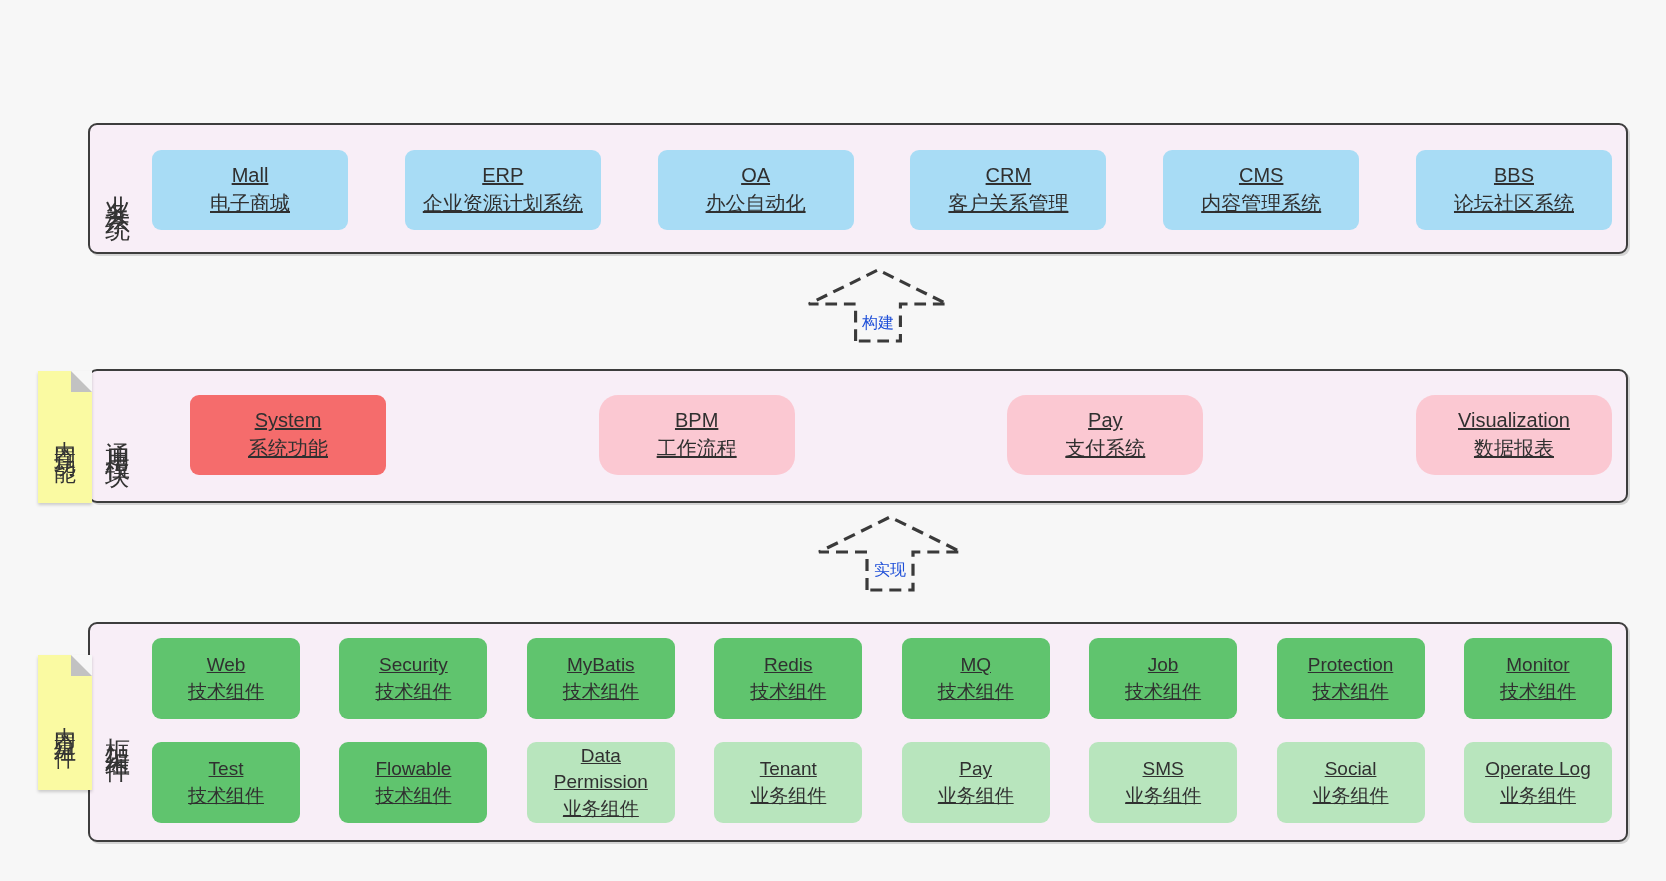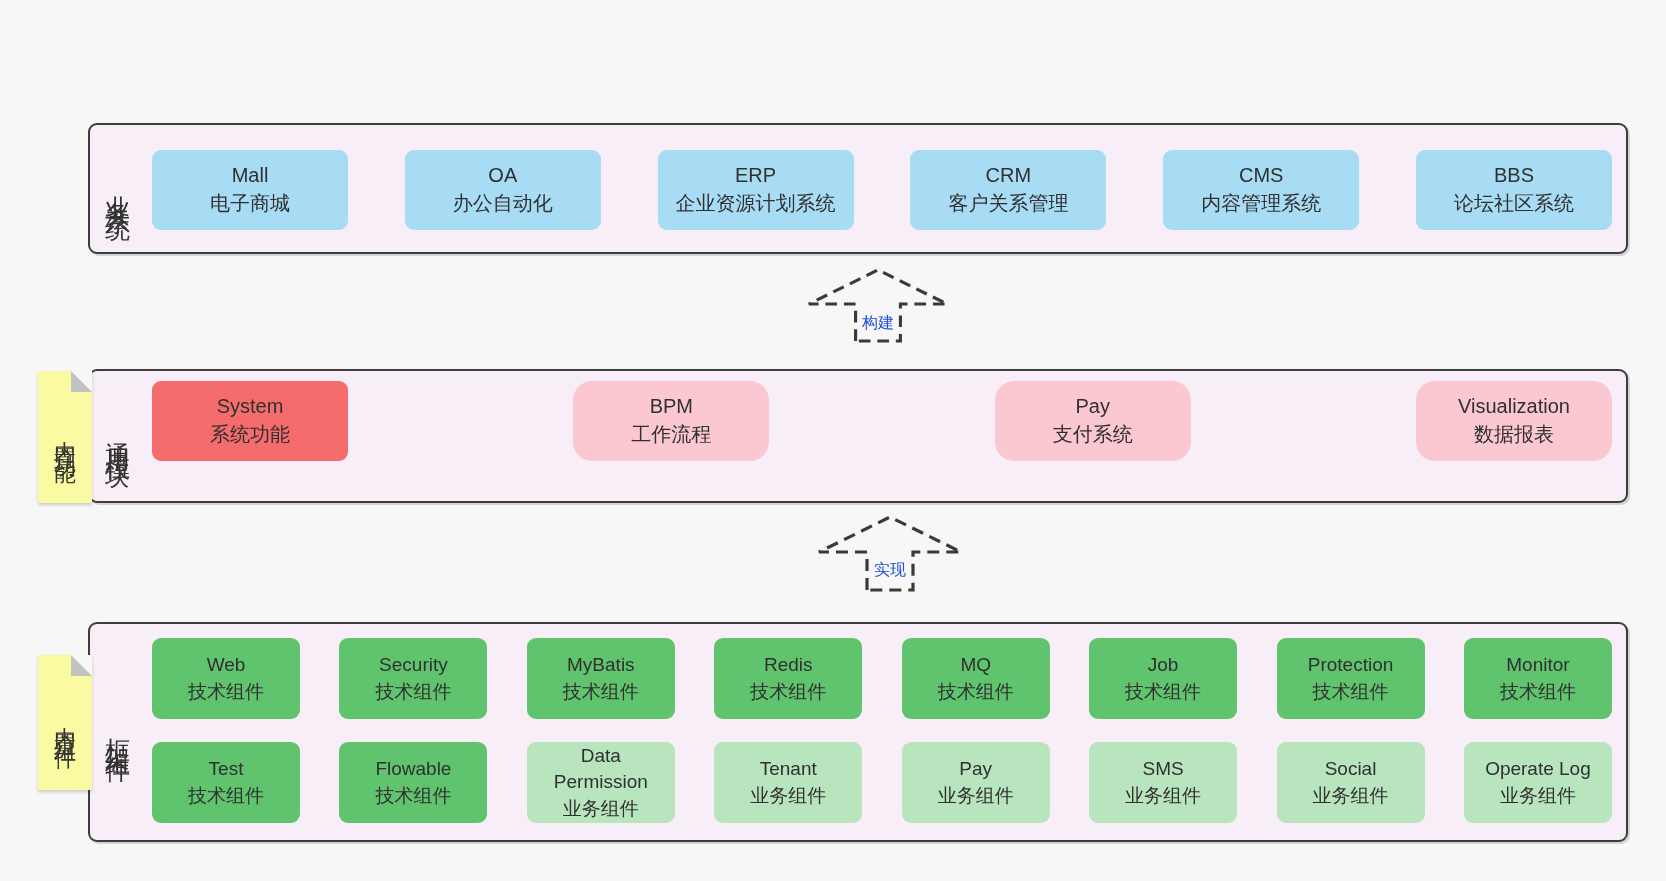--- a/index.html
+++ b/index.html
@@ -46,26 +46,27 @@
   }
   .rows {
     position: absolute;
     left: 62px;
     right: 14px;
     display: flex;
     flex-direction: column;
     gap: 23px;
   }
   #band-business .rows   { top: 25px; }
-  #band-modules .rows    { top: 10px; }
+  #band-modules .rows    { top: 24px; margin-left: 38px; }
   #band-components .rows { top: 14px; }
 
   .box-row {
     display: flex;
     justify-content: space-between;
+    text-decoration: underline;
   }
   .box {
     height: 80px;
     border-radius: 9px;
     display: flex;
     flex-direction: column;
     align-items: center;
     justify-content: center;
     text-align: center;
     font-size: 20px;
@@ -138,26 +139,26 @@
 
   <section class="band" id="band-business">
     <div class="band-label">业务系统</div>
     <div class="rows cols-6">
         <div class="box-row">
           <div class="box blue">
             <div class="box-name">Mall</div>
             <div class="box-desc">电子商城</div>
           </div>
           <div class="box blue">
+            <div class="box-name">ERP</div>
+            <div class="box-desc">企业资源计划系统</div>
+          </div>
+          <div class="box blue">
             <div class="box-name">OA</div>
             <div class="box-desc">办公自动化</div>
-          </div>
-          <div class="box blue">
-            <div class="box-name">ERP</div>
-            <div class="box-desc">企业资源计划系统</div>
           </div>
           <div class="box blue">
             <div class="box-name">CRM</div>
             <div class="box-desc">客户关系管理</div>
           </div>
           <div class="box blue">
             <div class="box-name">CMS</div>
             <div class="box-desc">内容管理系统</div>
           </div>
           <div class="box blue">

